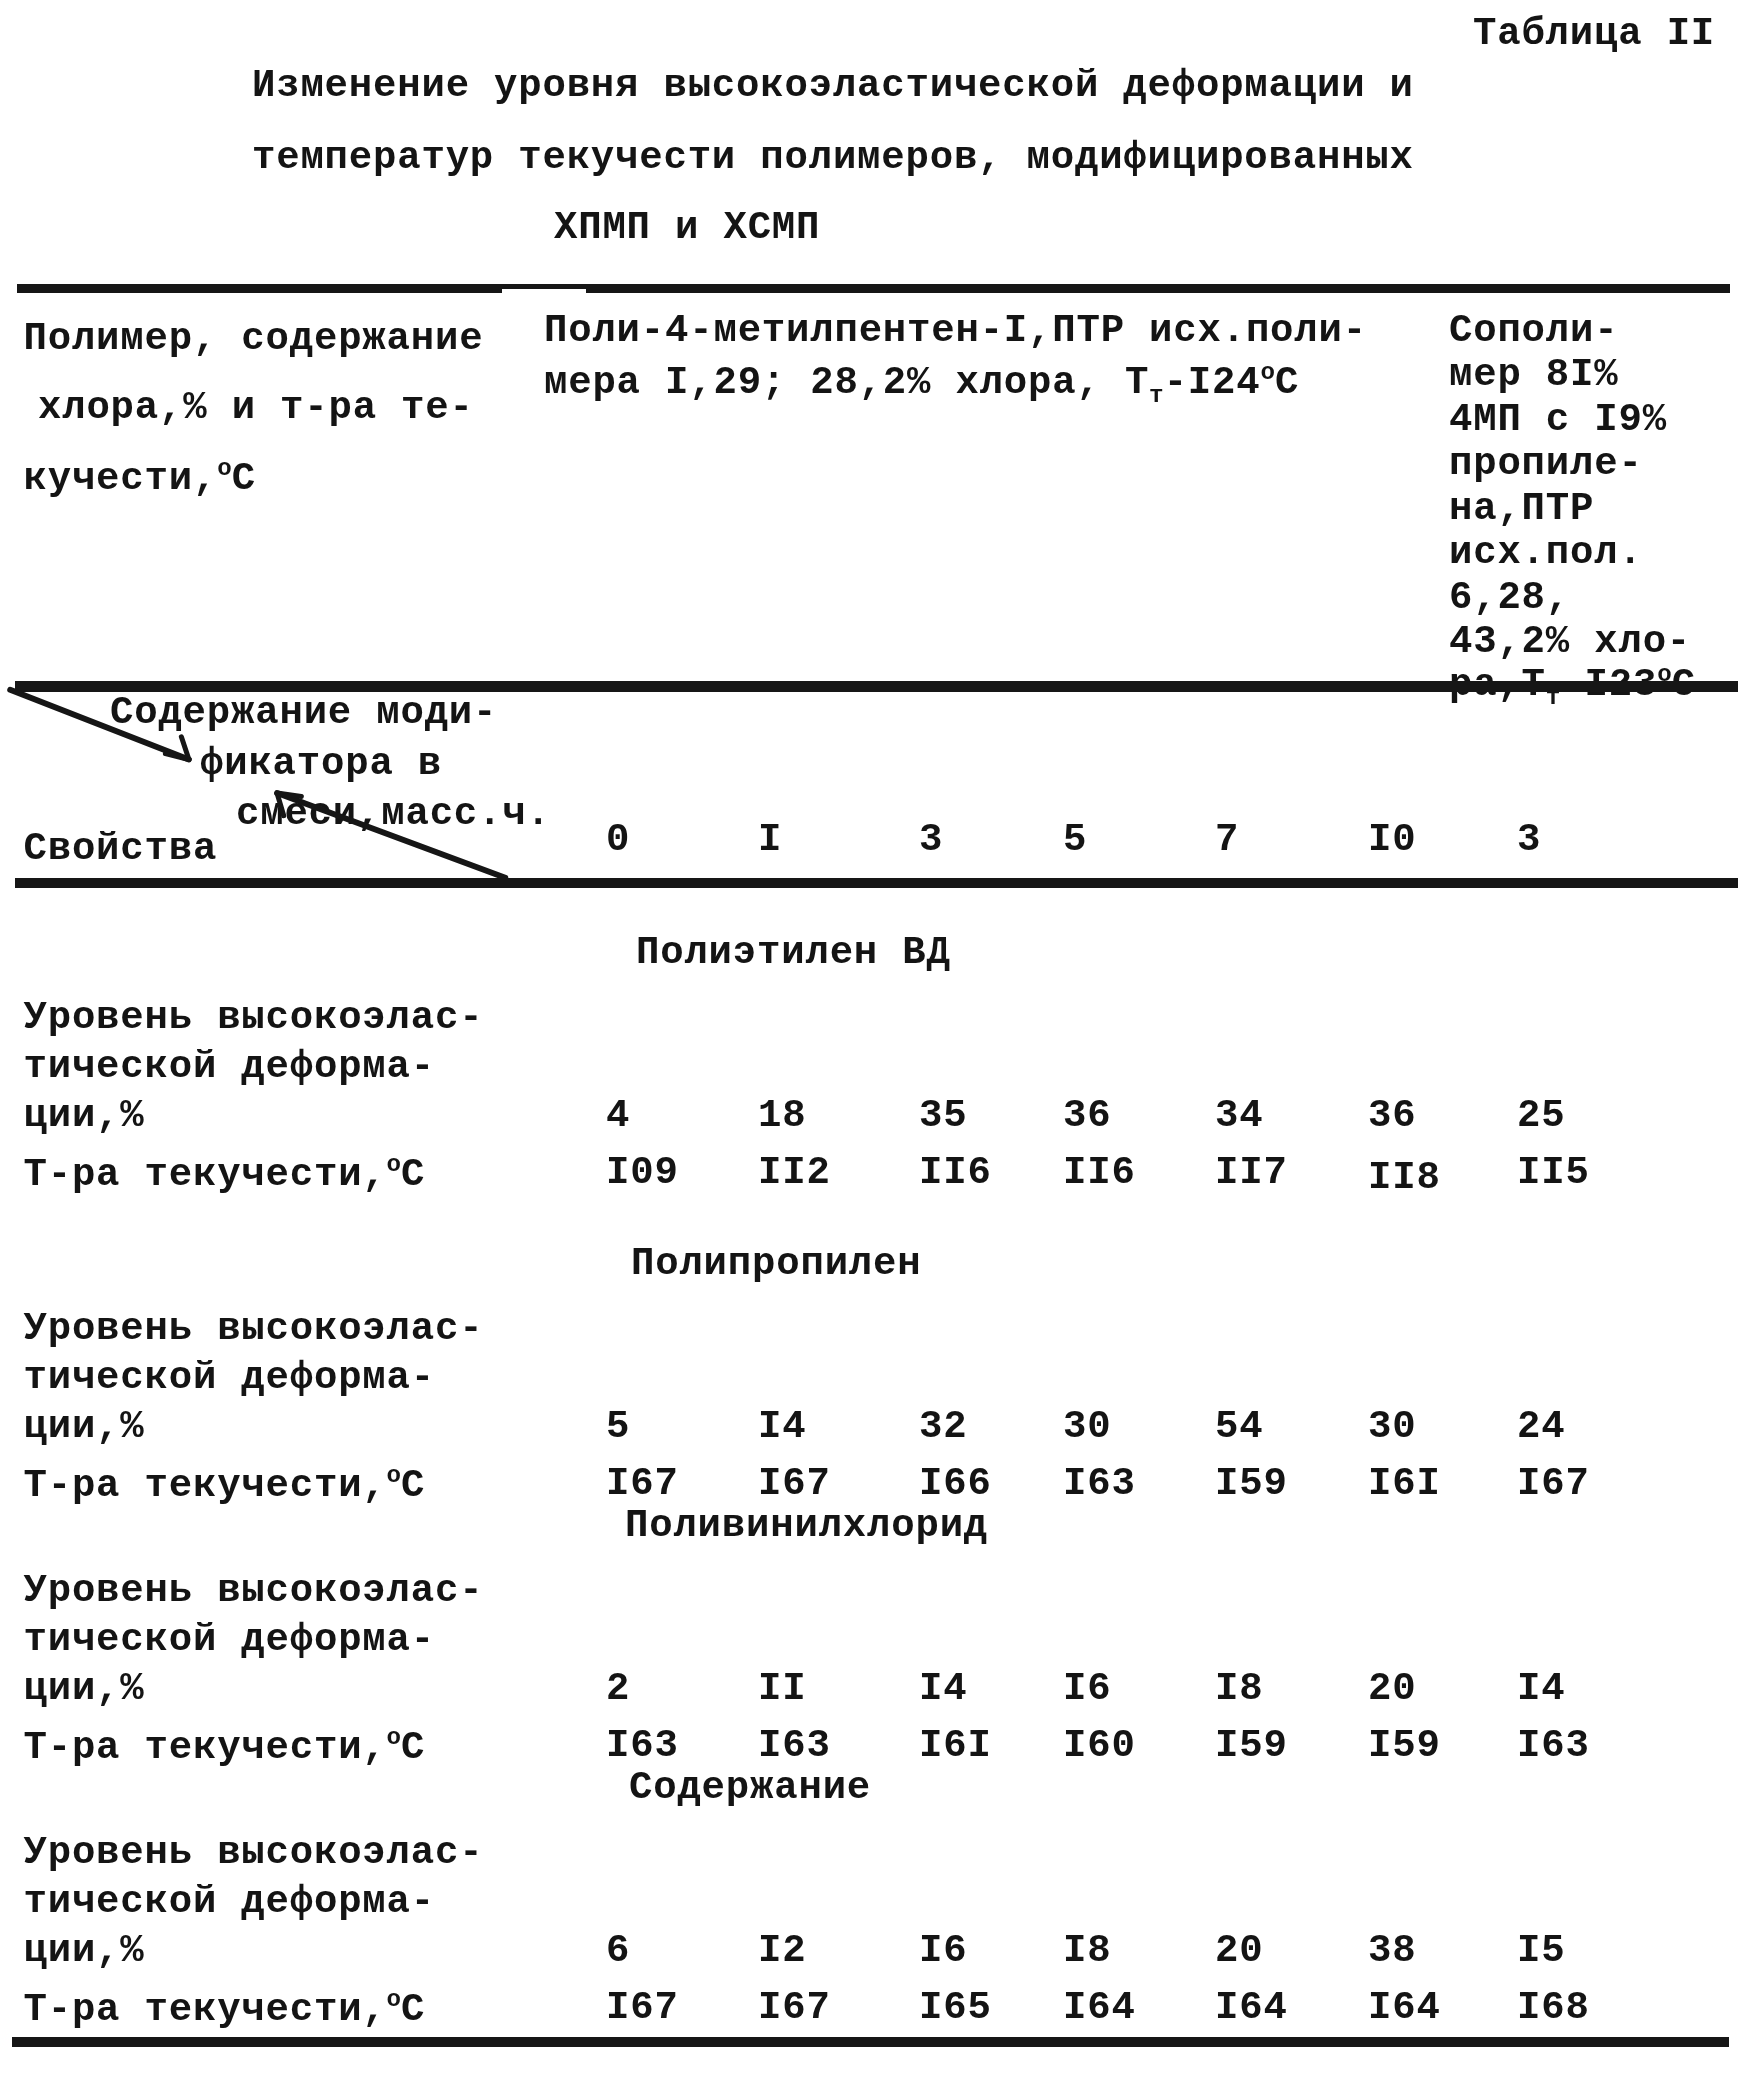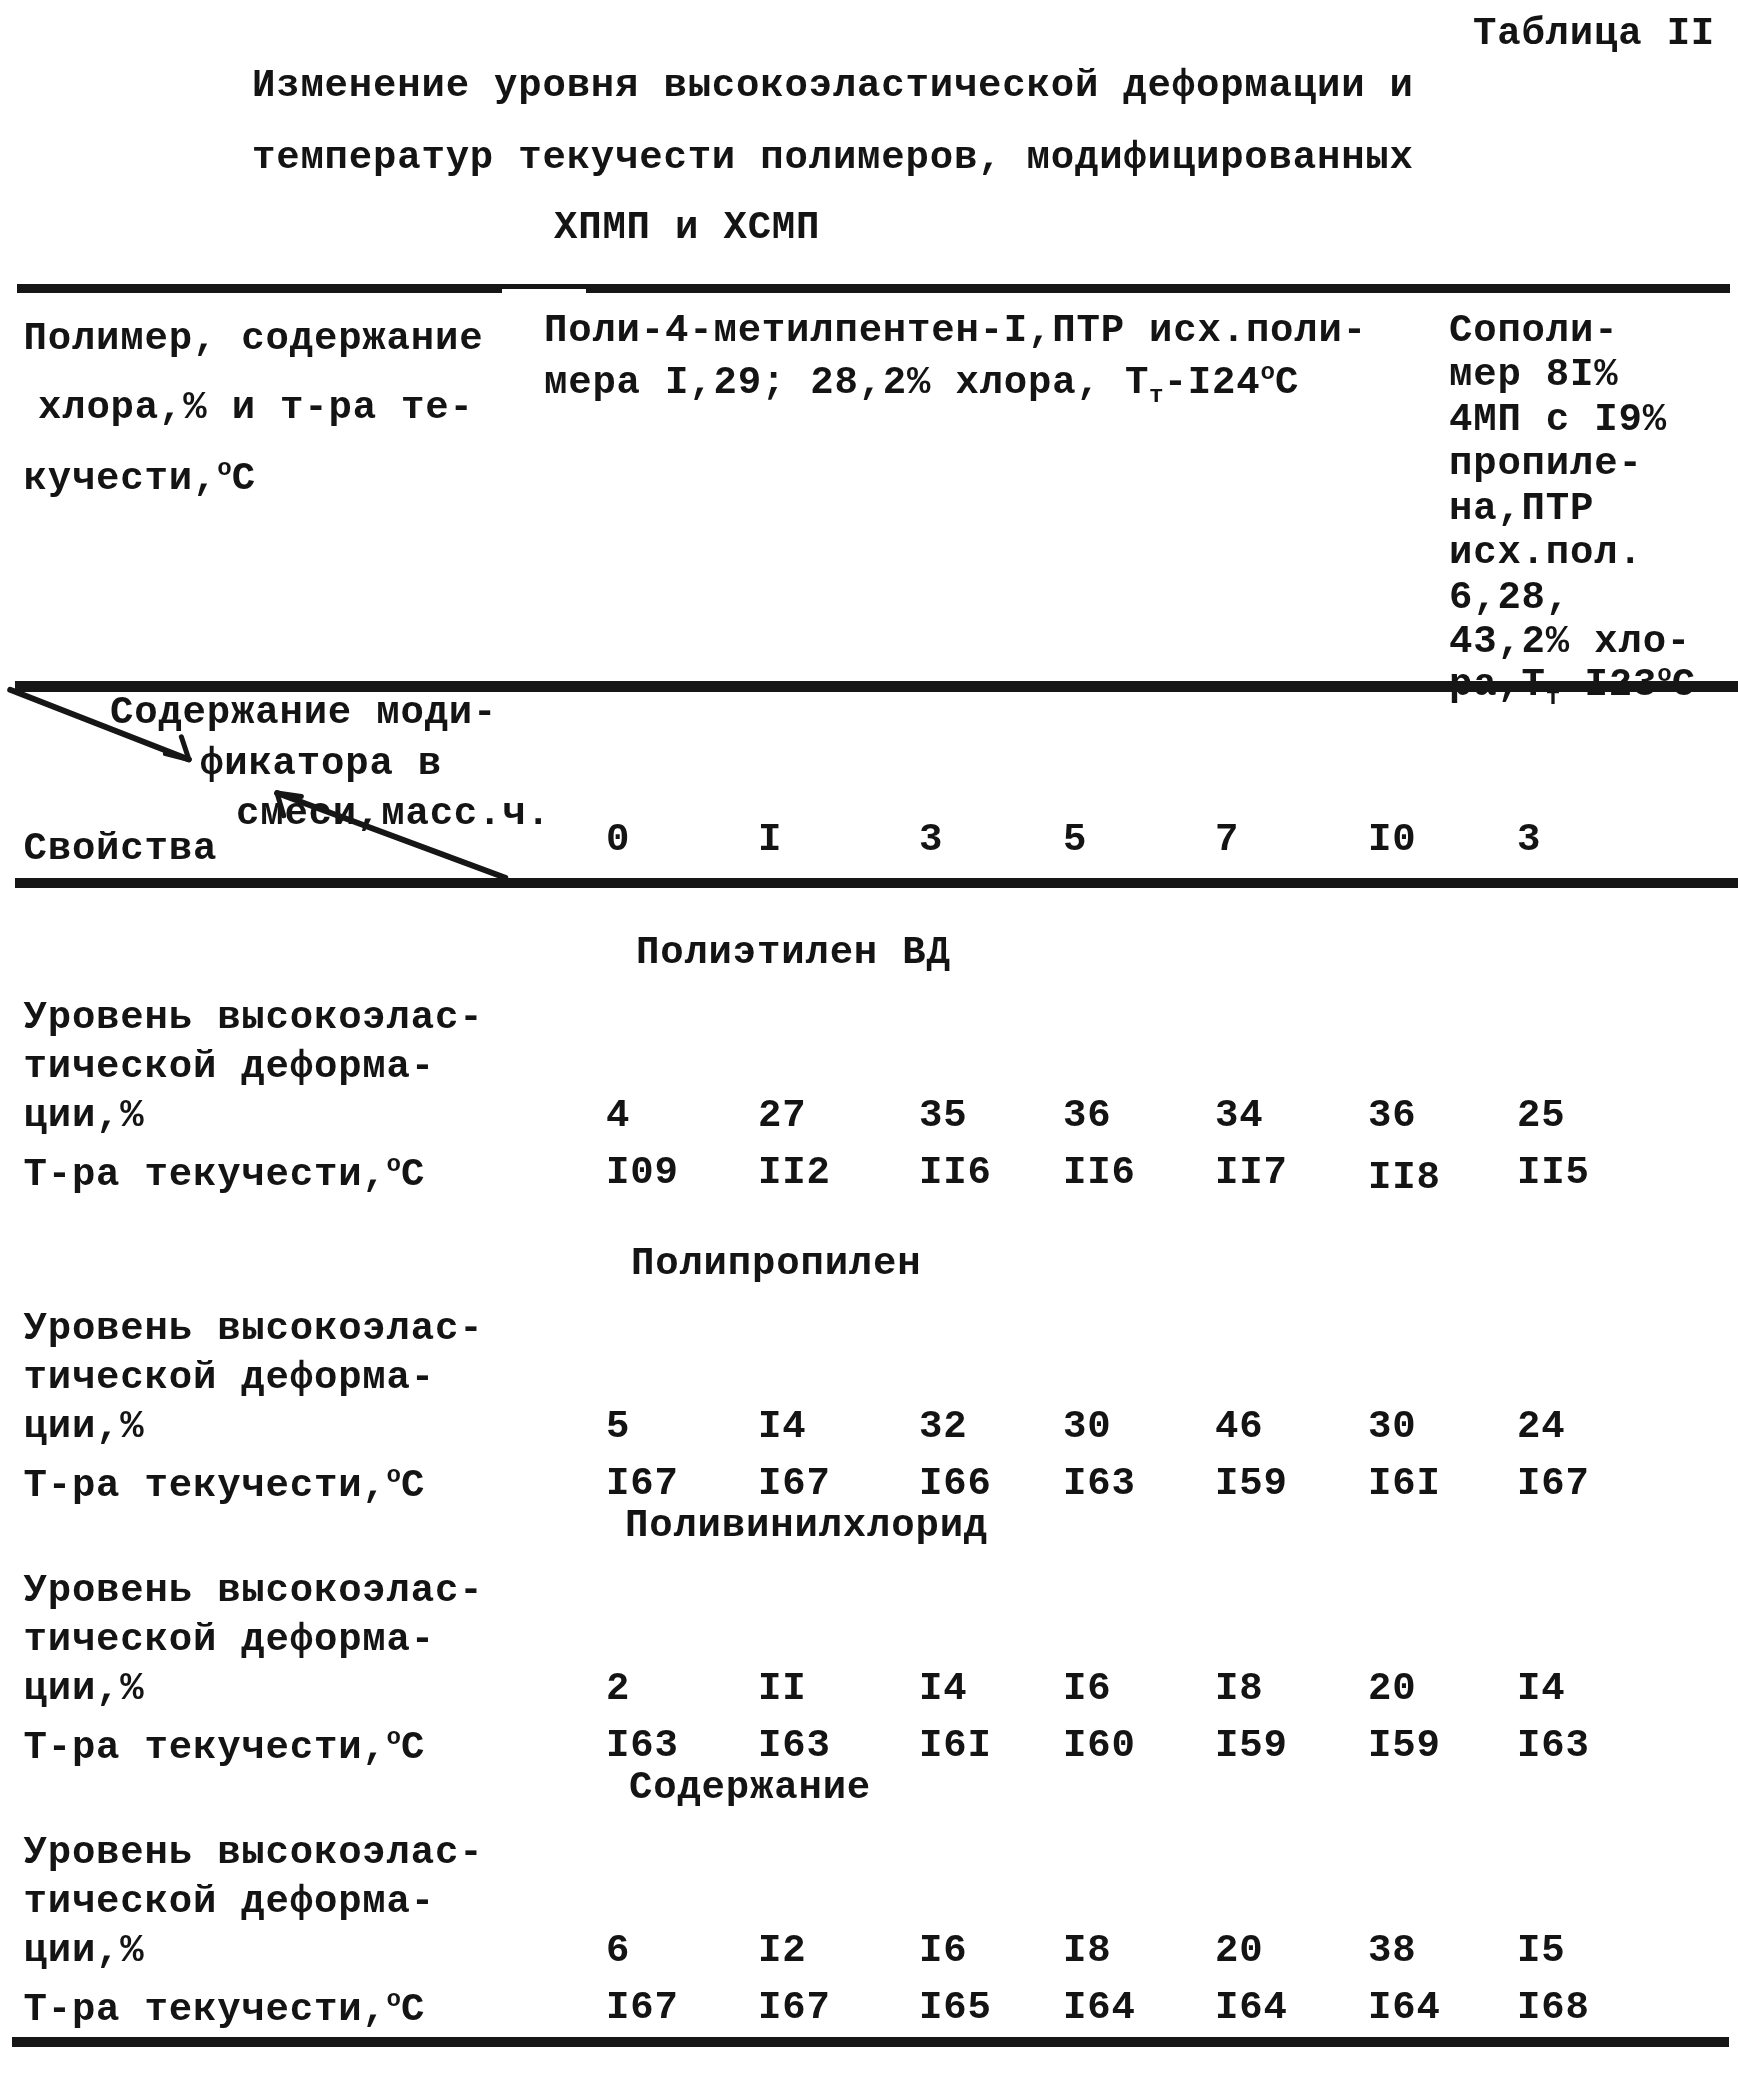--- a/index.html
+++ b/index.html
@@ -72,21 +72,21 @@
 <div class="t vc7" style="top:818px">3</div>
 
 <div class="rule" style="left:15px;top:878px;width:1723px;height:10px"></div>
 
 <div class="sect" style="top:931px">
   <div class="t" style="left:636px;top:0">Полиэтилен ВД</div>
   <div class="t" style="left:23.5px;top:65px">Уровень высокоэлас-</div>
   <div class="t" style="left:23.5px;top:114px">тической деформа-</div>
   <div class="t" style="left:23.5px;top:163px">ции,%</div>
   <div class="t vc1" style="top:163px">4</div>
-  <div class="t vc2" style="top:163px">27</div>
+  <div class="t vc2" style="top:163px">18</div>
   <div class="t vc3" style="top:163px">35</div>
   <div class="t vc4" style="top:163px">36</div>
   <div class="t vc5" style="top:163px">34</div>
   <div class="t vc6" style="top:163px">36</div>
   <div class="t vc7" style="top:163px">25</div>
   <div class="t" style="left:23.5px;top:220px"><span>Т-ра текучести,</span><sup>о</sup><span>С</span></div>
   <div class="t vc1" style="top:220px">I09</div>
   <div class="t vc2" style="top:220px">II2</div>
   <div class="t vc3" style="top:220px">II6</div>
   <div class="t vc4" style="top:220px">II6</div>
@@ -97,21 +97,21 @@
 
 <div class="sect" style="top:1242px">
   <div class="t" style="left:631px;top:0">Полипропилен</div>
   <div class="t" style="left:23.5px;top:65px">Уровень высокоэлас-</div>
   <div class="t" style="left:23.5px;top:114px">тической деформа-</div>
   <div class="t" style="left:23.5px;top:163px">ции,%</div>
   <div class="t vc1" style="top:163px">5</div>
   <div class="t vc2" style="top:163px">I4</div>
   <div class="t vc3" style="top:163px">32</div>
   <div class="t vc4" style="top:163px">30</div>
-  <div class="t vc5" style="top:163px">46</div>
+  <div class="t vc5" style="top:163px">54</div>
   <div class="t vc6" style="top:163px">30</div>
   <div class="t vc7" style="top:163px">24</div>
   <div class="t" style="left:23.5px;top:220px"><span>Т-ра текучести,</span><sup>о</sup><span>С</span></div>
   <div class="t vc1" style="top:220px">I67</div>
   <div class="t vc2" style="top:220px">I67</div>
   <div class="t vc3" style="top:220px">I66</div>
   <div class="t vc4" style="top:220px">I63</div>
   <div class="t vc5" style="top:220px">I59</div>
   <div class="t vc6" style="top:220px">I6I</div>
   <div class="t vc7" style="top:220px">I67</div>

